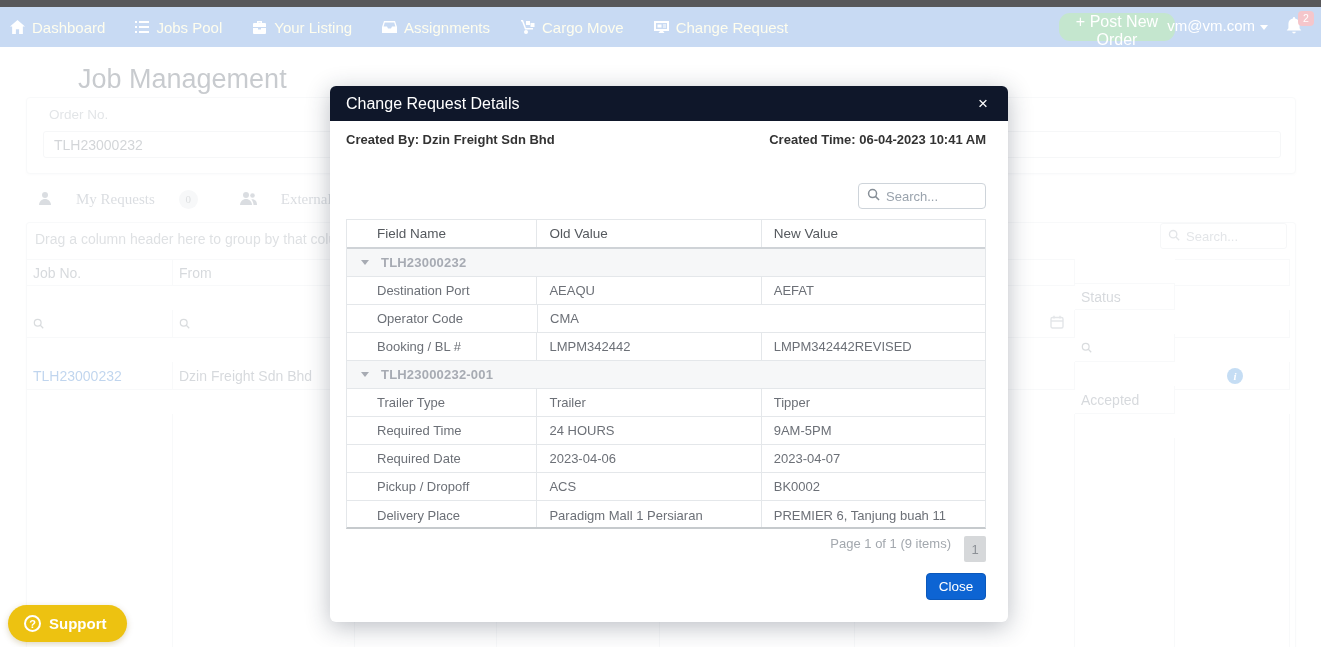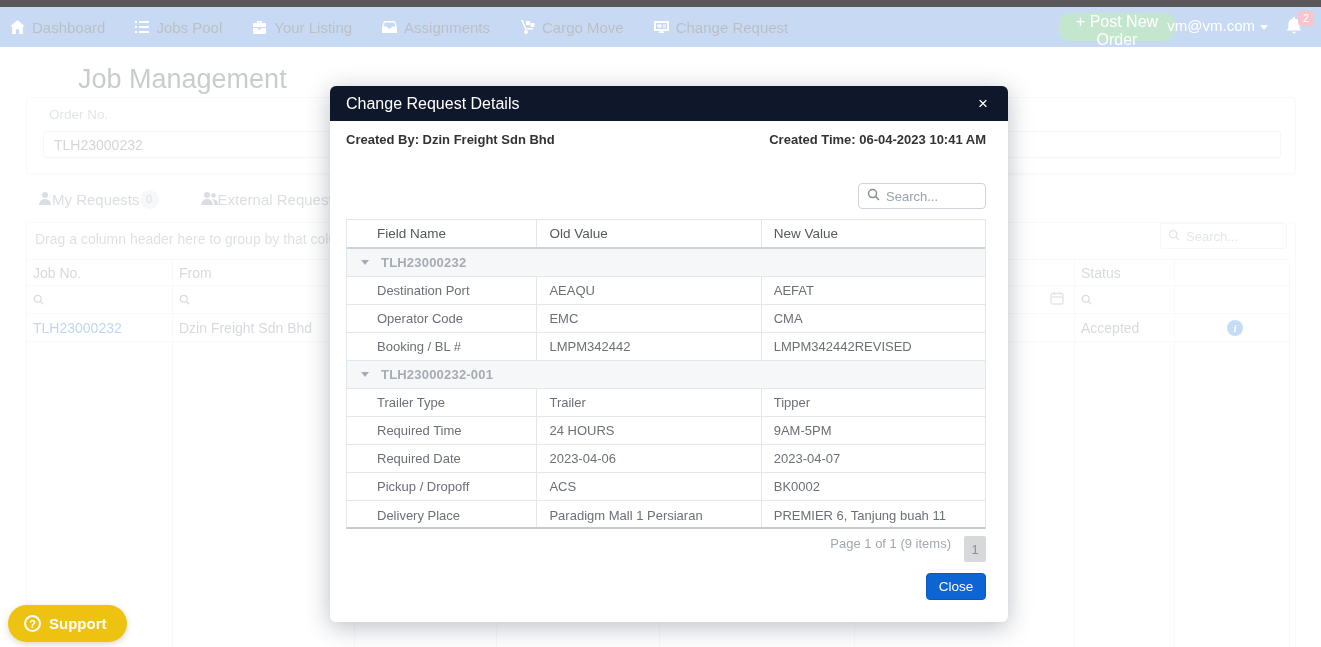--- a/index.html
+++ b/index.html
@@ -7,54 +7,54 @@
   body { font-family:"Liberation Sans", sans-serif; background:#fff; position:relative; }
 
   .stage { position:absolute; inset:0; width:1321px; height:647px; }
 
   
   .top-strip { position:absolute; left:0; top:0; width:100%; height:7px; background:#58585a; z-index:6; }
 
   
   .nav { position:absolute; left:0; top:7px; width:100%; height:40px; background:#3a7bd5; z-index:1; display:flex; align-items:center; }
   .nav-items { display:flex; align-items:center; gap:30px; padding-left:10px; }
-  .nav-item { display:flex; align-items:center; gap:7px; color:#0f172a; font-size:15px; cursor:pointer; white-space:nowrap; }
+  .nav-item { display:flex; align-items:center; gap:7px; color:#fef9c3; font-size:15px; cursor:pointer; white-space:nowrap; }
   .nav-item svg { display:block; }
   .post-btn { position:absolute; right:146px; top:6px; width:116px; height:28px; background:#2ea44f; color:#fff; border:none; border-radius:11px; font-size:16px; font-family:inherit; cursor:pointer; }
   .user-menu { position:absolute; right:53px; top:10px; color:#fff; font-size:15px; cursor:pointer; white-space:nowrap; }
   .caret { display:inline-block; width:0; height:0; border-left:4px solid transparent; border-right:4px solid transparent; border-top:5px solid #fff; margin-left:5px; vertical-align:middle; }
   .bell-wrap { position:absolute; right:14px; top:9px; width:22px; height:24px; cursor:pointer; }
   .badge { position:absolute; top:-5px; right:-7px; min-width:16px; height:15px; background:#dc3545; border-radius:4px; color:#fff; font-size:10.5px; line-height:15px; text-align:center; padding:0 3px; }
 
   
   .page-title { position:absolute; left:78px; top:64px; font-size:27px; color:#3c4652; z-index:1; }
   .card { position:absolute; background:#fff; border:1px solid #e6e9ec; border-radius:4px; box-shadow:0 1px 3px rgba(40,50,60,.08); z-index:1; }
   .card-order { left:26px; top:97px; width:1270px; height:77px; }
   .order-label { position:absolute; left:22px; top:9px; font-size:13.5px; color:#98a1aa; }
   .order-input { position:absolute; left:16px; top:33px; width:1238px; height:27px; border:1px solid #dde0e4; border-radius:3px; font-size:14px; color:#606a74; padding:0 10px; font-family:inherit; background:#fff; }
 
   .tabs { position:absolute; left:38px; top:190px; display:flex; align-items:center; gap:42px; z-index:1; }
-  .tab { display:flex; align-items:center; gap:0; color:#7c8694; font-size:15px; cursor:pointer; }
+  .tab { display:flex; align-items:center; gap:24px; color:#7c8694; font-size:15px; cursor:pointer;font-family:Liberation Serif, serif; }
   .tab-count { width:19px; height:19px; border-radius:50%; background:#e1e4e8; color:#868e96; font-size:11px; line-height:19px; text-align:center; }
 
   .card-grid { left:26px; top:222px; width:1270px; height:425px; border-bottom:none; border-radius:4px 4px 0 0; }
   .drag-hint { position:absolute; left:6px; top:8px; font-size:14px; color:#8a929b; padding:0 0 0 2px; }
   .bg-search { position:absolute; right:8px; top:0px; width:127px; height:26px; border:1px solid #dde0e4; border-radius:3px; background:#fff; display:flex; align-items:center; padding:0 7px; gap:6px; }
   .bg-search input { border:none; outline:none; width:90px; font-size:13px; color:#606a74; font-family:inherit; }
   .bg-search input::placeholder, .m-search input::placeholder { color:#9aa3ad; }
 
   .bg-table { position:absolute; left:-1px; top:36px; width:1264px; }
   .bg-row { display:flex; }
   .bg-cell { border-right:1px solid #e6e9ec; border-bottom:1px solid #e6e9ec; font-size:14px; color:#6e7884; padding:0 0 0 6px; display:flex; align-items:center; overflow:hidden; white-space:nowrap; }
   .bg-cell:first-child { border-left:1px solid #e6e9ec; }
   .bg-head .bg-cell { height:27px; color:#6e7884; border-top:1px solid #e6e9ec; }
   .bg-filter .bg-cell { height:28px; color:#778089; }
   .bg-data .bg-cell { height:28px; }
   .bg-fill .bg-cell { height:306px; border-bottom:none; }
-  .w1{width:147px;} .w2{width:182px;} .w3{width:142px;} .w4{width:163px;} .w5{width:195px;} .w6{width:220px; justify-content:flex-end; padding-right:10px;} .w7{width:100px;} .w8{width:115px; justify-content:center;}
+  .w1{width:147px;} .w2{width:182px;} .w3{width:142px;} .w4{width:163px;} .w5{width:195px;} .w6{width:220px; justify-content:flex-end; padding-right:10px;} .w7{width:100px;margin-top:24px;} .w8{width:115px; justify-content:center;}
   .job-link { color:#1f6ac2; cursor:pointer; }
   .info-dot { width:16px; height:16px; border-radius:50%; background:#2f86d8; color:#fff; font-size:11px; font-weight:bold; font-family:"Liberation Serif", serif; font-style:italic; text-align:center; line-height:16px; cursor:pointer; }
 
   
   .overlay { position:absolute; left:0; top:7px; width:100%; height:640px; background:rgba(255,255,255,0.72); z-index:5; }
 
   
   .modal { position:absolute; left:330px; top:86px; width:678px; height:536px; background:#fff; border-radius:6px; box-shadow:0 5px 25px rgba(30,40,60,.30); z-index:10; }
   .m-header { height:35px; background:#0f172a; border-radius:6px 6px 0 0; display:flex; align-items:center; justify-content:space-between; padding:0 20px 0 16px; }
   .m-title { color:#fff; font-size:16px; font-weight:500; }
@@ -302,21 +302,20 @@
         <span class="g-arrow"></span>
         <span class="gid">TLH23000232</span>
       </div>
       <div class="m-row">
         <div class="m-cell mc1">Destination Port</div>
         <div class="m-cell mc2">AEAQU</div>
         <div class="m-cell mc3">AEFAT</div>
       </div>
       <div class="m-row">
         <div class="m-cell mc1">Operator Code</div>
-        <div class="m-cell mc2">EMC</div>
         <div class="m-cell mc3">CMA</div>
       </div>
       <div class="m-row">
         <div class="m-cell mc1">Booking / BL #</div>
         <div class="m-cell mc2">LMPM342442</div>
         <div class="m-cell mc3">LMPM342442REVISED</div>
       </div>
 
       <div class="m-group">
         <span class="g-arrow"></span>

